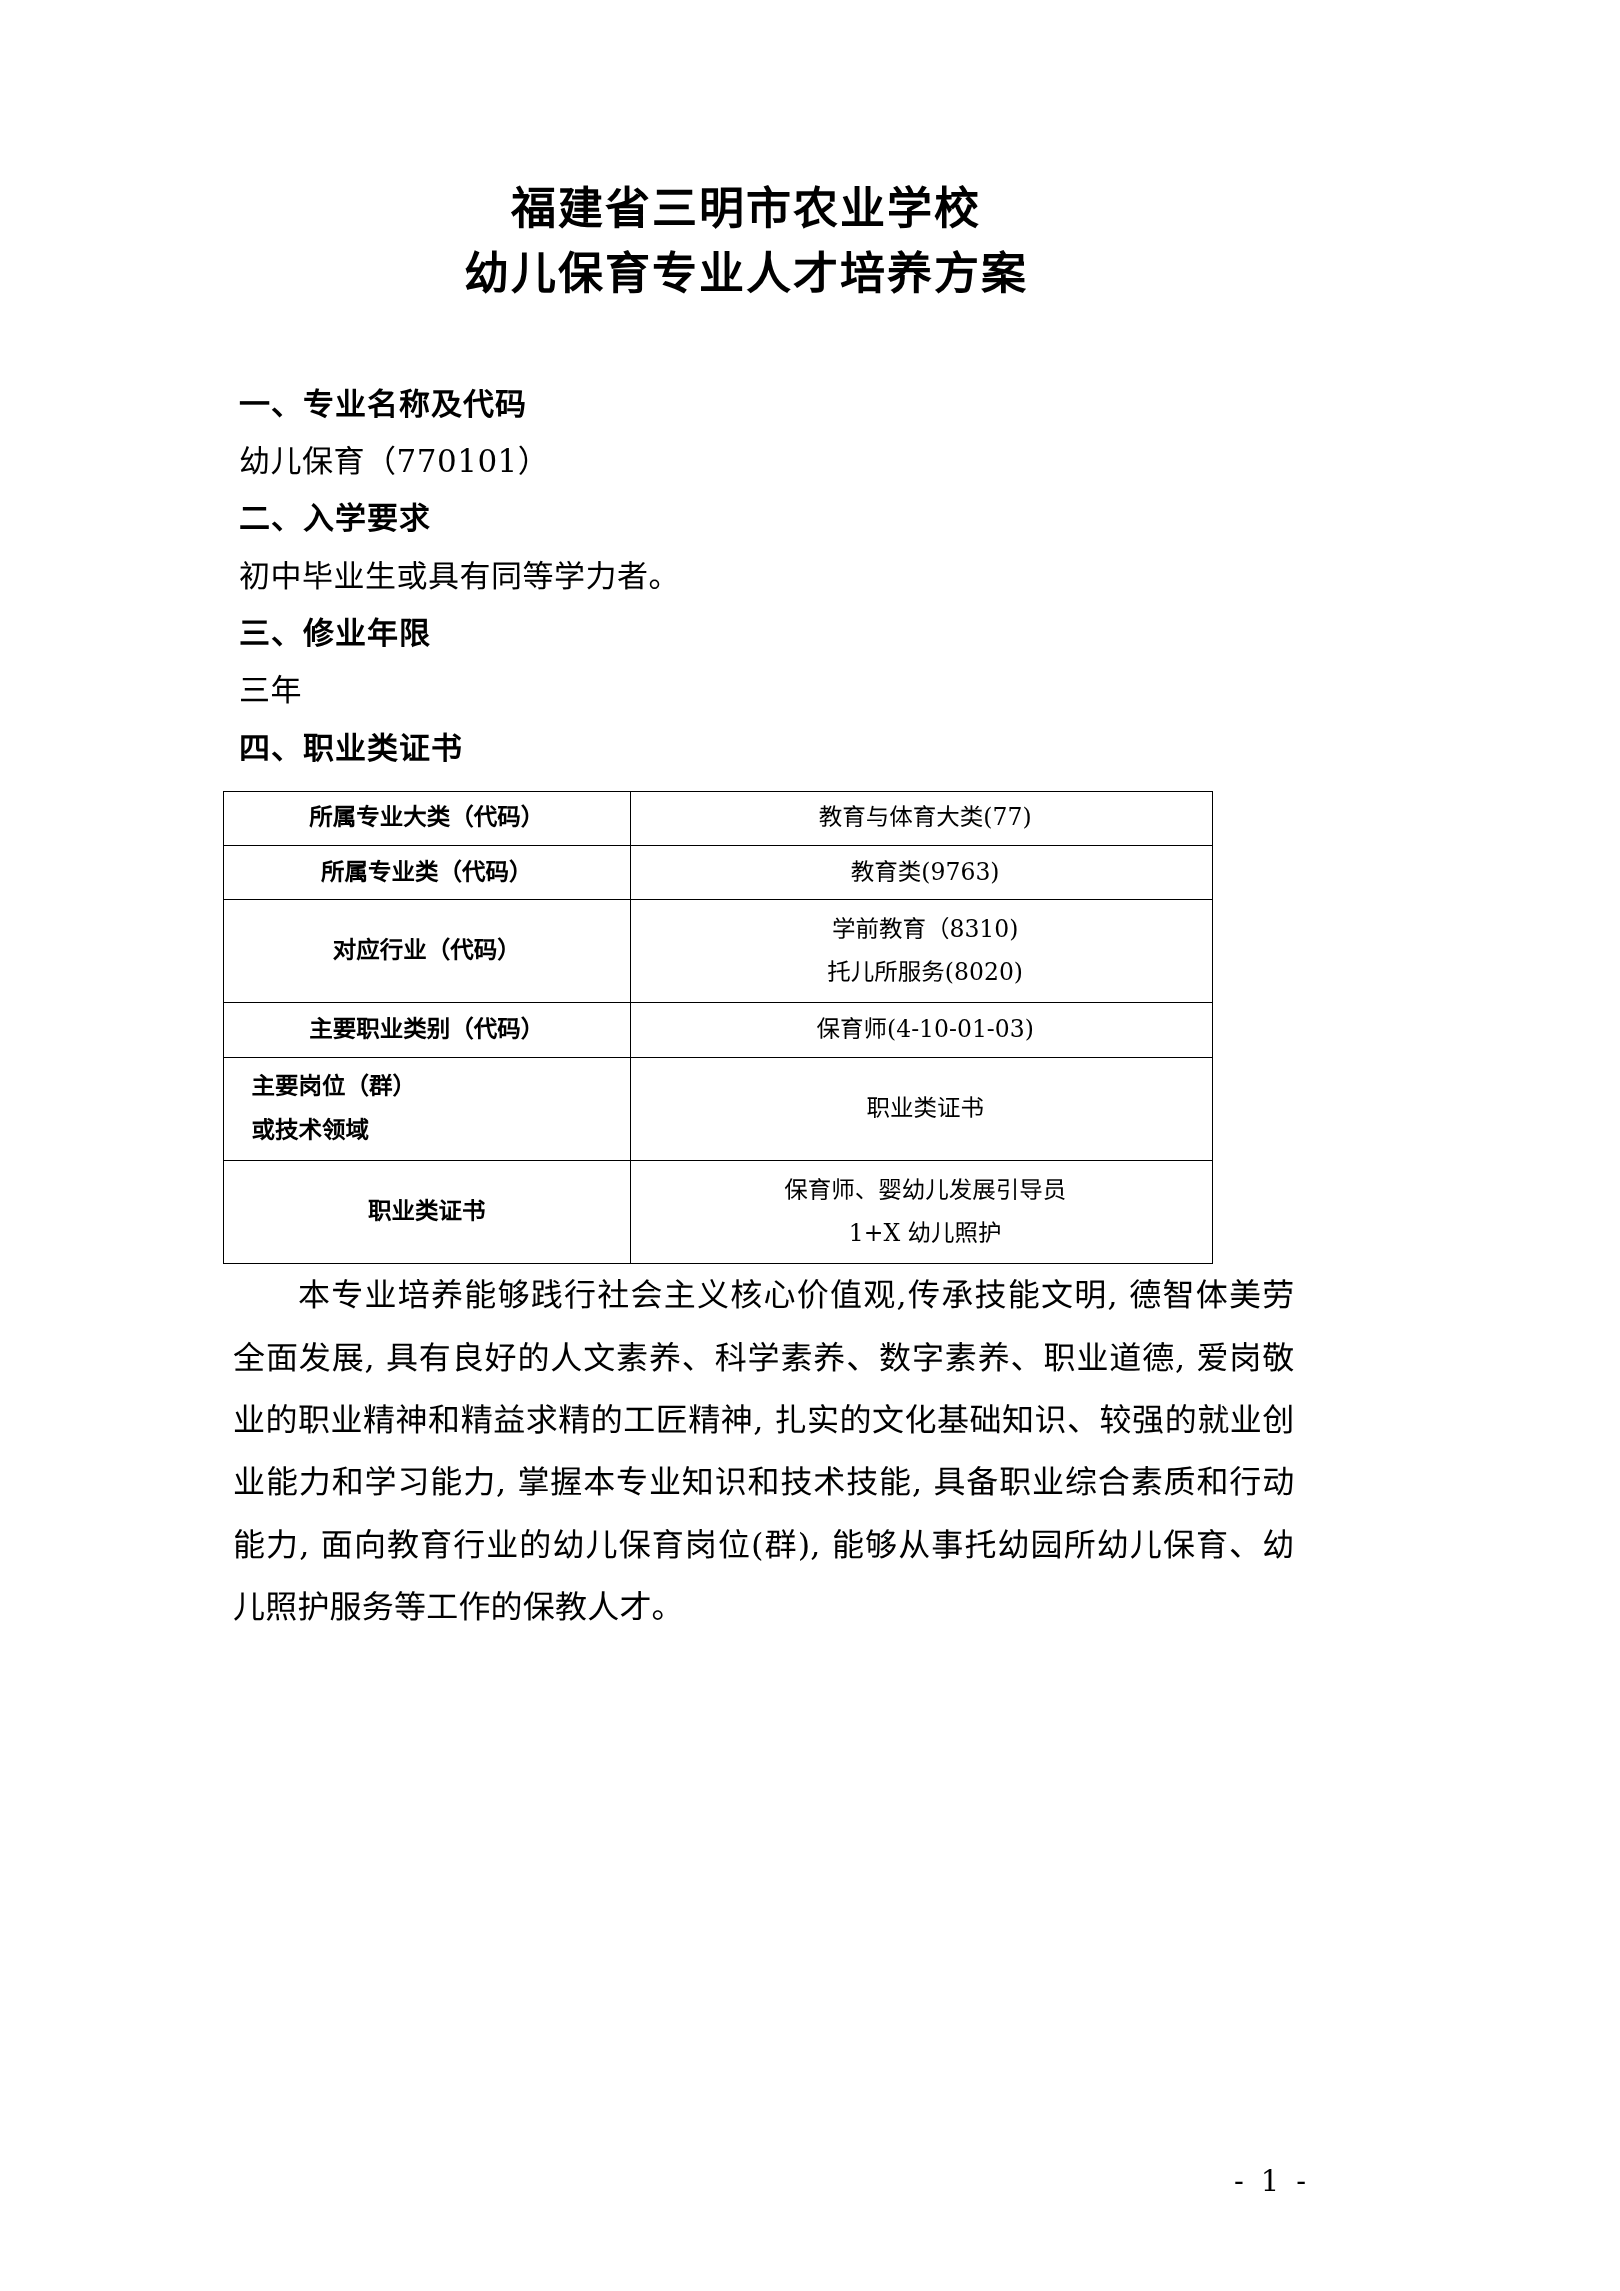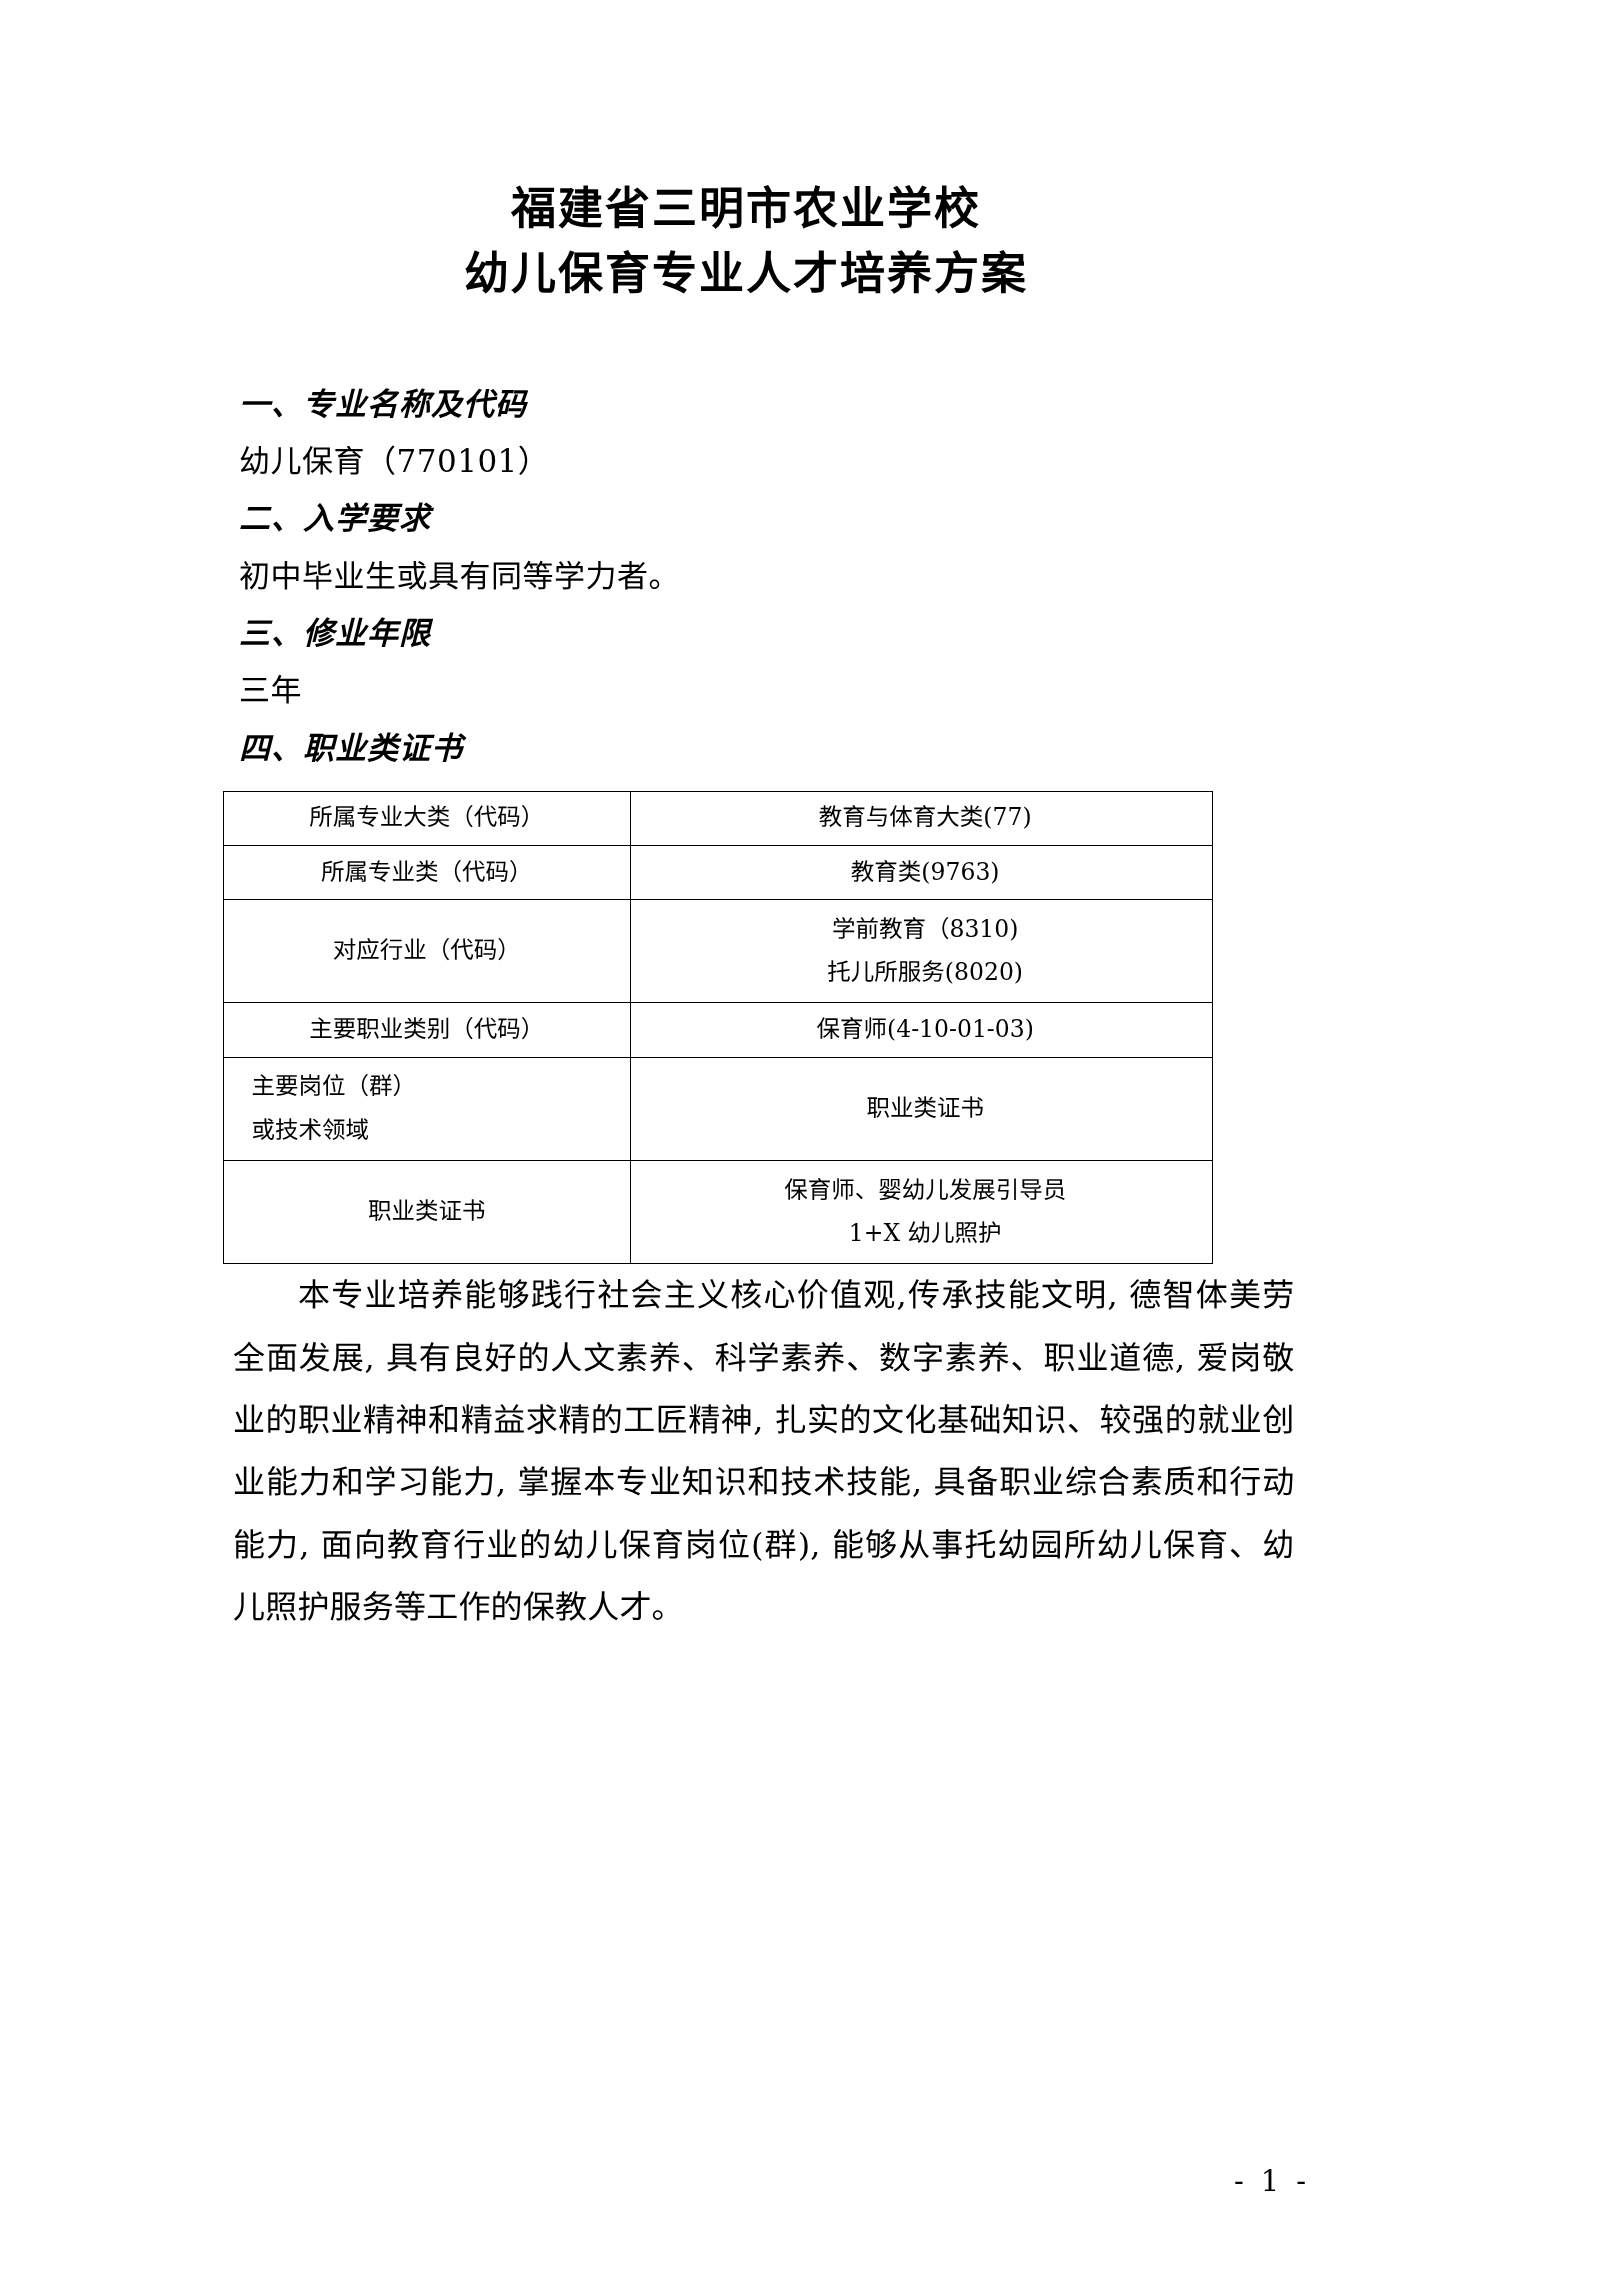--- a/index.html
+++ b/index.html
@@ -37,21 +37,20 @@
   .section-gap {
     height: 69px;
   }
   .heading {
     font-size: 31px;
     font-weight: bold;
     line-height: 1.85;
     letter-spacing: 1px;
     margin: 0;
     padding-left: 63px;
-    font-style: italic;
   }
   .para {
     font-size: 31px;
     line-height: 1.85;
     letter-spacing: 0.5px;
     margin: 0;
     padding-left: 63px;
   }
   .heading-lg {
     font-size: 33px;
@@ -81,20 +80,21 @@
     border: 1px solid #000000;
     font-size: 23.5px;
     line-height: 1.6;
     padding: 7.8px 11.8px;
     vertical-align: middle;
     font-family: "DejaVu Serif", "Liberation Serif", serif;
   }
   table.info-table td.label {
     width: 382px;
     text-align: center;
+    font-weight: bold;
   }
   table.info-table td.value {
     padding-left: 19.6px;
     text-align: center;
   }
   table.info-table td .sub-line {
     display: block;
     padding: 2.9px 0;
   }
   .page-number {

